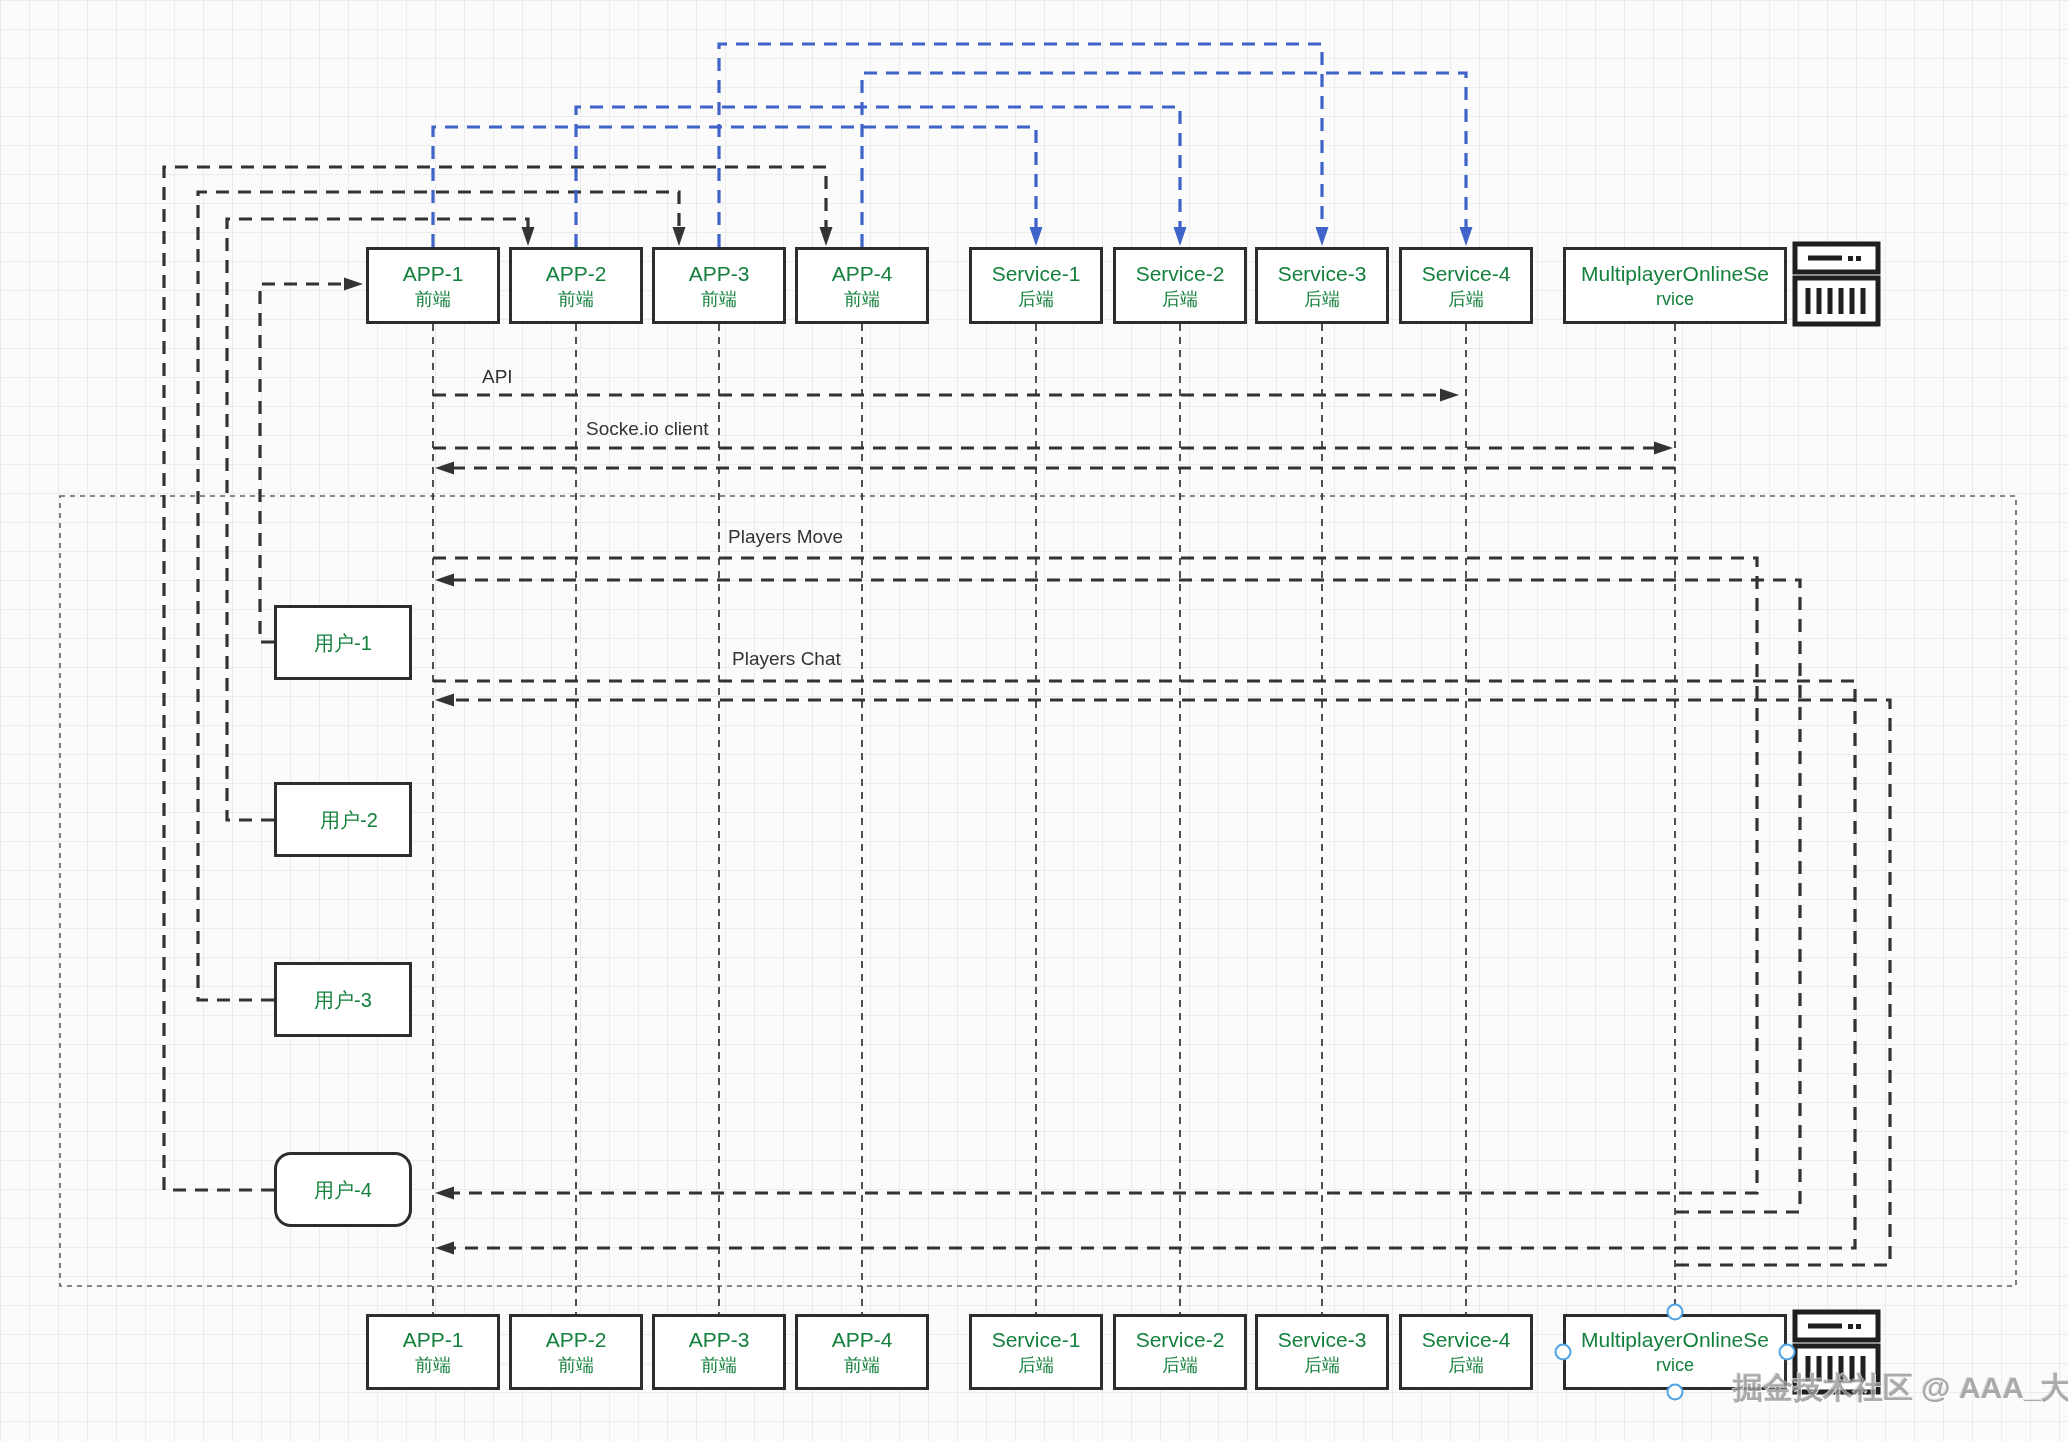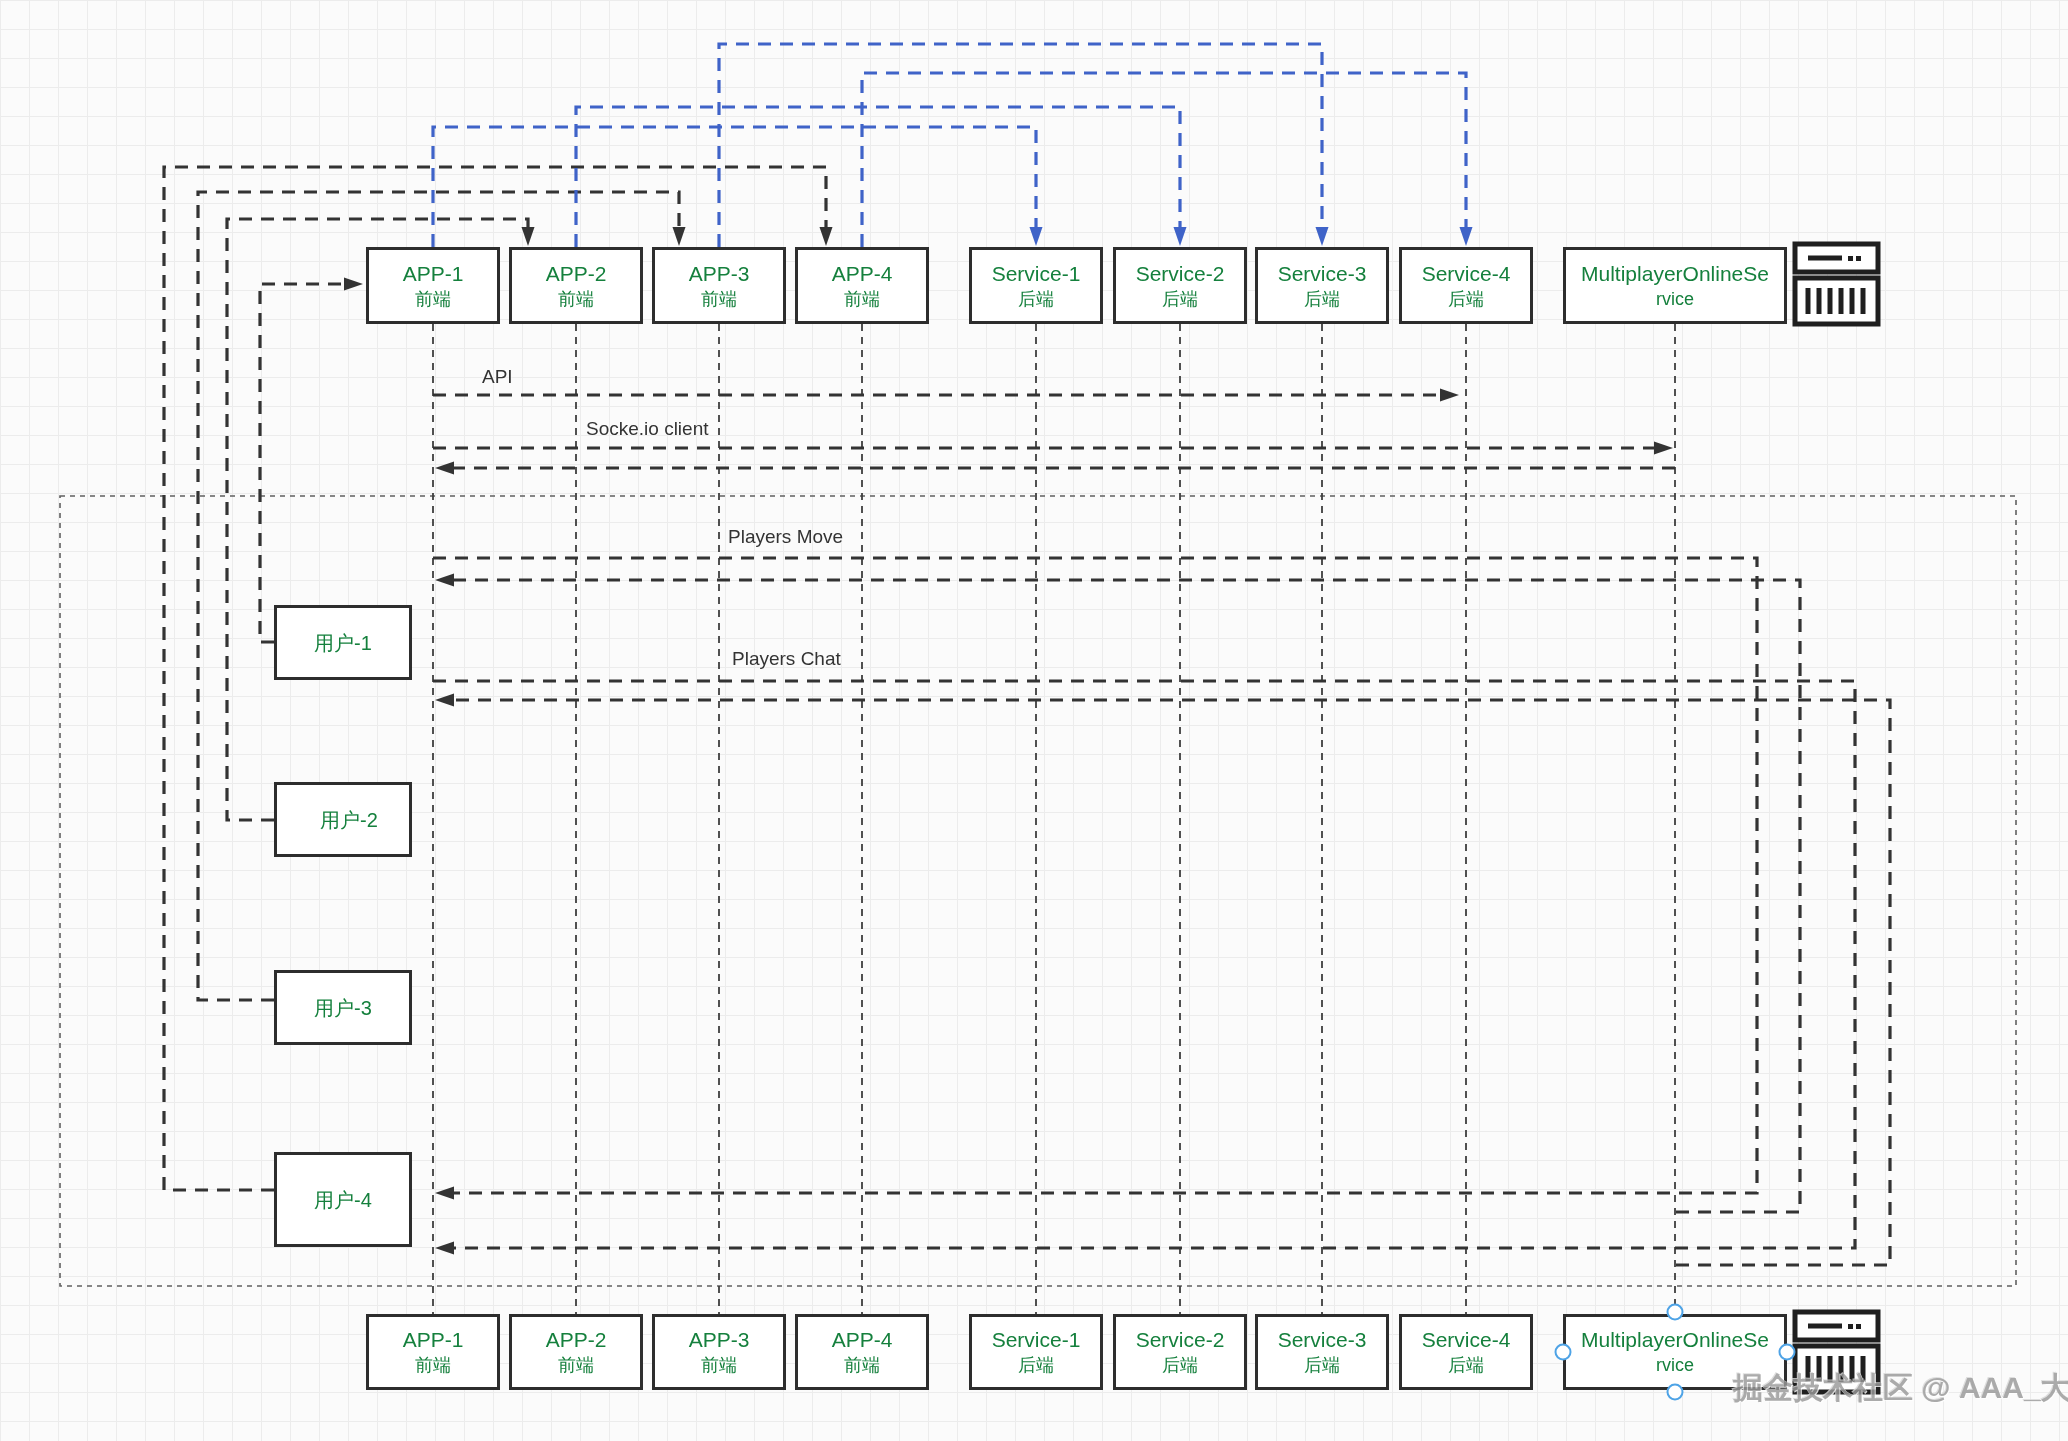--- a/index.html
+++ b/index.html
@@ -205,24 +205,24 @@
       <div class="box" style="left: 1563px; top: 1314px; width: 224px; height: 76px;">
         <div class="l1">MultiplayerOnlineSe</div>
         <div class="l2">rvice</div>
       </div>
       <div class="box user" style="left: 274px; top: 605px; width: 138px; height: 75px;">
         <div class="l1">用户-1</div>
       </div>
       <div class="box user" style="left: 274px; top: 782px; width: 138px; height: 75px; padding-left: 12px;">
         <div class="l1">用户-2</div>
       </div>
-      <div class="box user" style="left: 274px; top: 962px; width: 138px; height: 75px; margin-top: 8px;">
+      <div class="box user" style="left: 274px; top: 962px; width: 138px; height: 75px;">
         <div class="l1">用户-3</div>
       </div>
-      <div class="box user" style="left: 274px; top: 1152px; width: 138px; height: 95px;">
+      <div class="box user" style="left: 274px; top: 1152px; width: 138px; height: 75px; border-radius: 17px;">
         <div class="l1">用户-4</div>
       </div>
     </div>
 
   <div class="msg-label" style="left:482px;top:366px">API</div>
   <div class="msg-label" style="left:586px;top:418px">Socke.io client</div>
   <div class="msg-label" style="left:728px;top:526px">Players Move</div>
   <div class="msg-label" style="left:732px;top:648px">Players Chat</div>
 
   <svg class="layer" id="overlay" viewBox="0 0 2068 1441">

